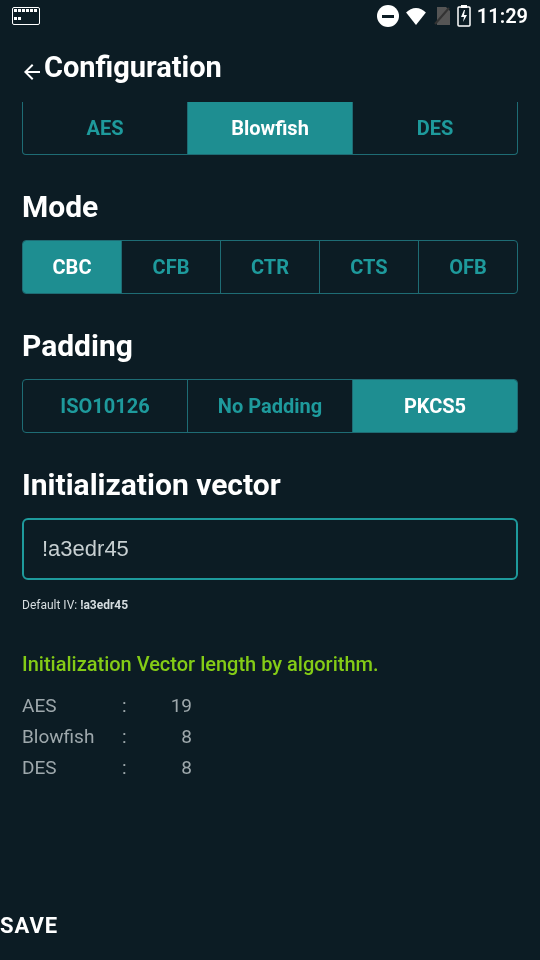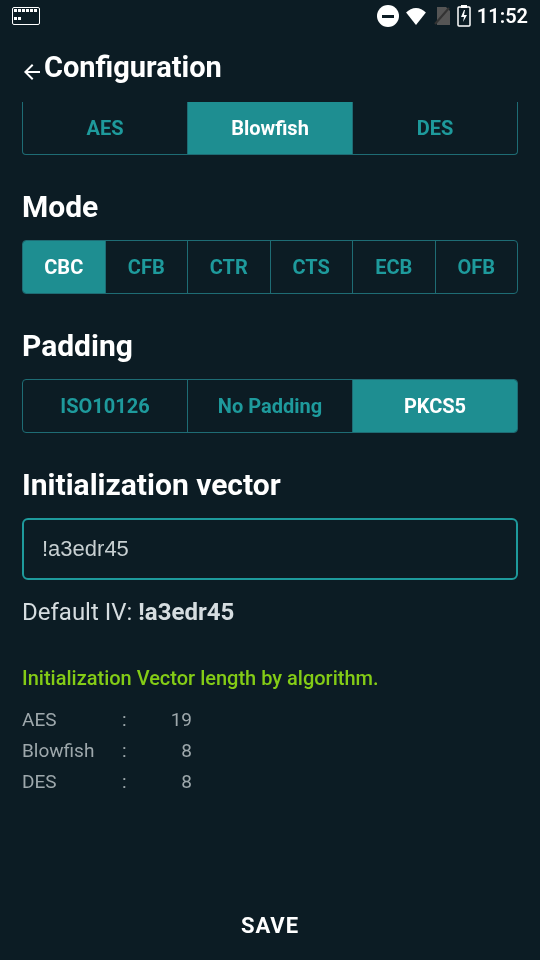--- a/index.html
+++ b/index.html
@@ -94,21 +94,21 @@
       background: transparent;
       border: 2px solid #1e9a9c;
       border-radius: 6px;
       color: #c8d0d2;
       font-size: 22px;
       padding: 16px 18px;
       outline: none;
     }
     .default-iv {
       margin-top: 18px;
-      font-size: 24px;
+      font-size: 12px;
       color: #d6dde0;
     }
     .default-iv .bold { font-weight: 700; }
     .iv-info-title {
       margin-top: 40px;
       font-size: 20px;
       color: #84cc16;
       font-weight: 500;
     }
     .iv-table {
@@ -123,21 +123,21 @@
     }
     .iv-col1 { width: 100px; }
     .iv-col2 { width: 30px; text-align: left; }
     .iv-col3 { width: 40px; text-align: right; }
     .save-bar {
       position: absolute;
       bottom: 0;
       left: 0;
       width: 540px;
       padding: 22px 0;
-      text-align: center;
+      text-align: left;
       font-size: 22px;
       font-weight: 700;
       letter-spacing: 1px;
       background: #0c1c24;
       cursor: pointer;
     }
     .dnd-icon {
       width: 22px; height: 22px; border-radius: 50%; background: #fff;
       display: flex; align-items: center; justify-content: center;
     }
@@ -173,21 +173,21 @@
           <line x1="2" y1="18" x2="16" y2="2" stroke="#333" stroke-width="2"></line>
         </svg>
     </span>
     <span class="battery-icon">
       <svg width="14" height="22" viewBox="0 0 14 22">
           <rect x="1" y="2" width="12" height="19" rx="1" fill="none" stroke="#fff" stroke-width="1.5"></rect>
           <rect x="4" y="0" width="6" height="3" fill="#fff"></rect>
           <path d="M7 5l-3 7h3l-1 5 4-7H7l1-5z" fill="#fff"></path>
         </svg>
     </span>
-    <span>11:52</span>
+    <span>11:29</span>
   </div>
 </div>
 
 <div class="header">
   <div class="back-arrow">
     <svg width="26" height="26" viewBox="0 0 24 24">
         <path d="M20 11H7.8l5.6-5.6L12 4l-8 8 8 8 1.4-1.4L7.8 13H20z" fill="#fff"></path>
       </svg>
   </div>
   <div class="header-title">Configuration</div>
@@ -200,21 +200,20 @@
     <div class="seg-item active">Blowfish</div>
     <div class="seg-item">DES</div>
   </div>
 
   <div class="section-label">Mode</div>
   <div class="seg-group">
     <div class="seg-item active">CBC</div>
     <div class="seg-item">CFB</div>
     <div class="seg-item">CTR</div>
     <div class="seg-item">CTS</div>
-    <div class="seg-item">ECB</div>
     <div class="seg-item">OFB</div>
   </div>
 
   <div class="section-label">Padding</div>
   <div class="seg-group">
     <div class="seg-item">ISO10126</div>
     <div class="seg-item">No Padding</div>
     <div class="seg-item active">PKCS5</div>
   </div>
 

